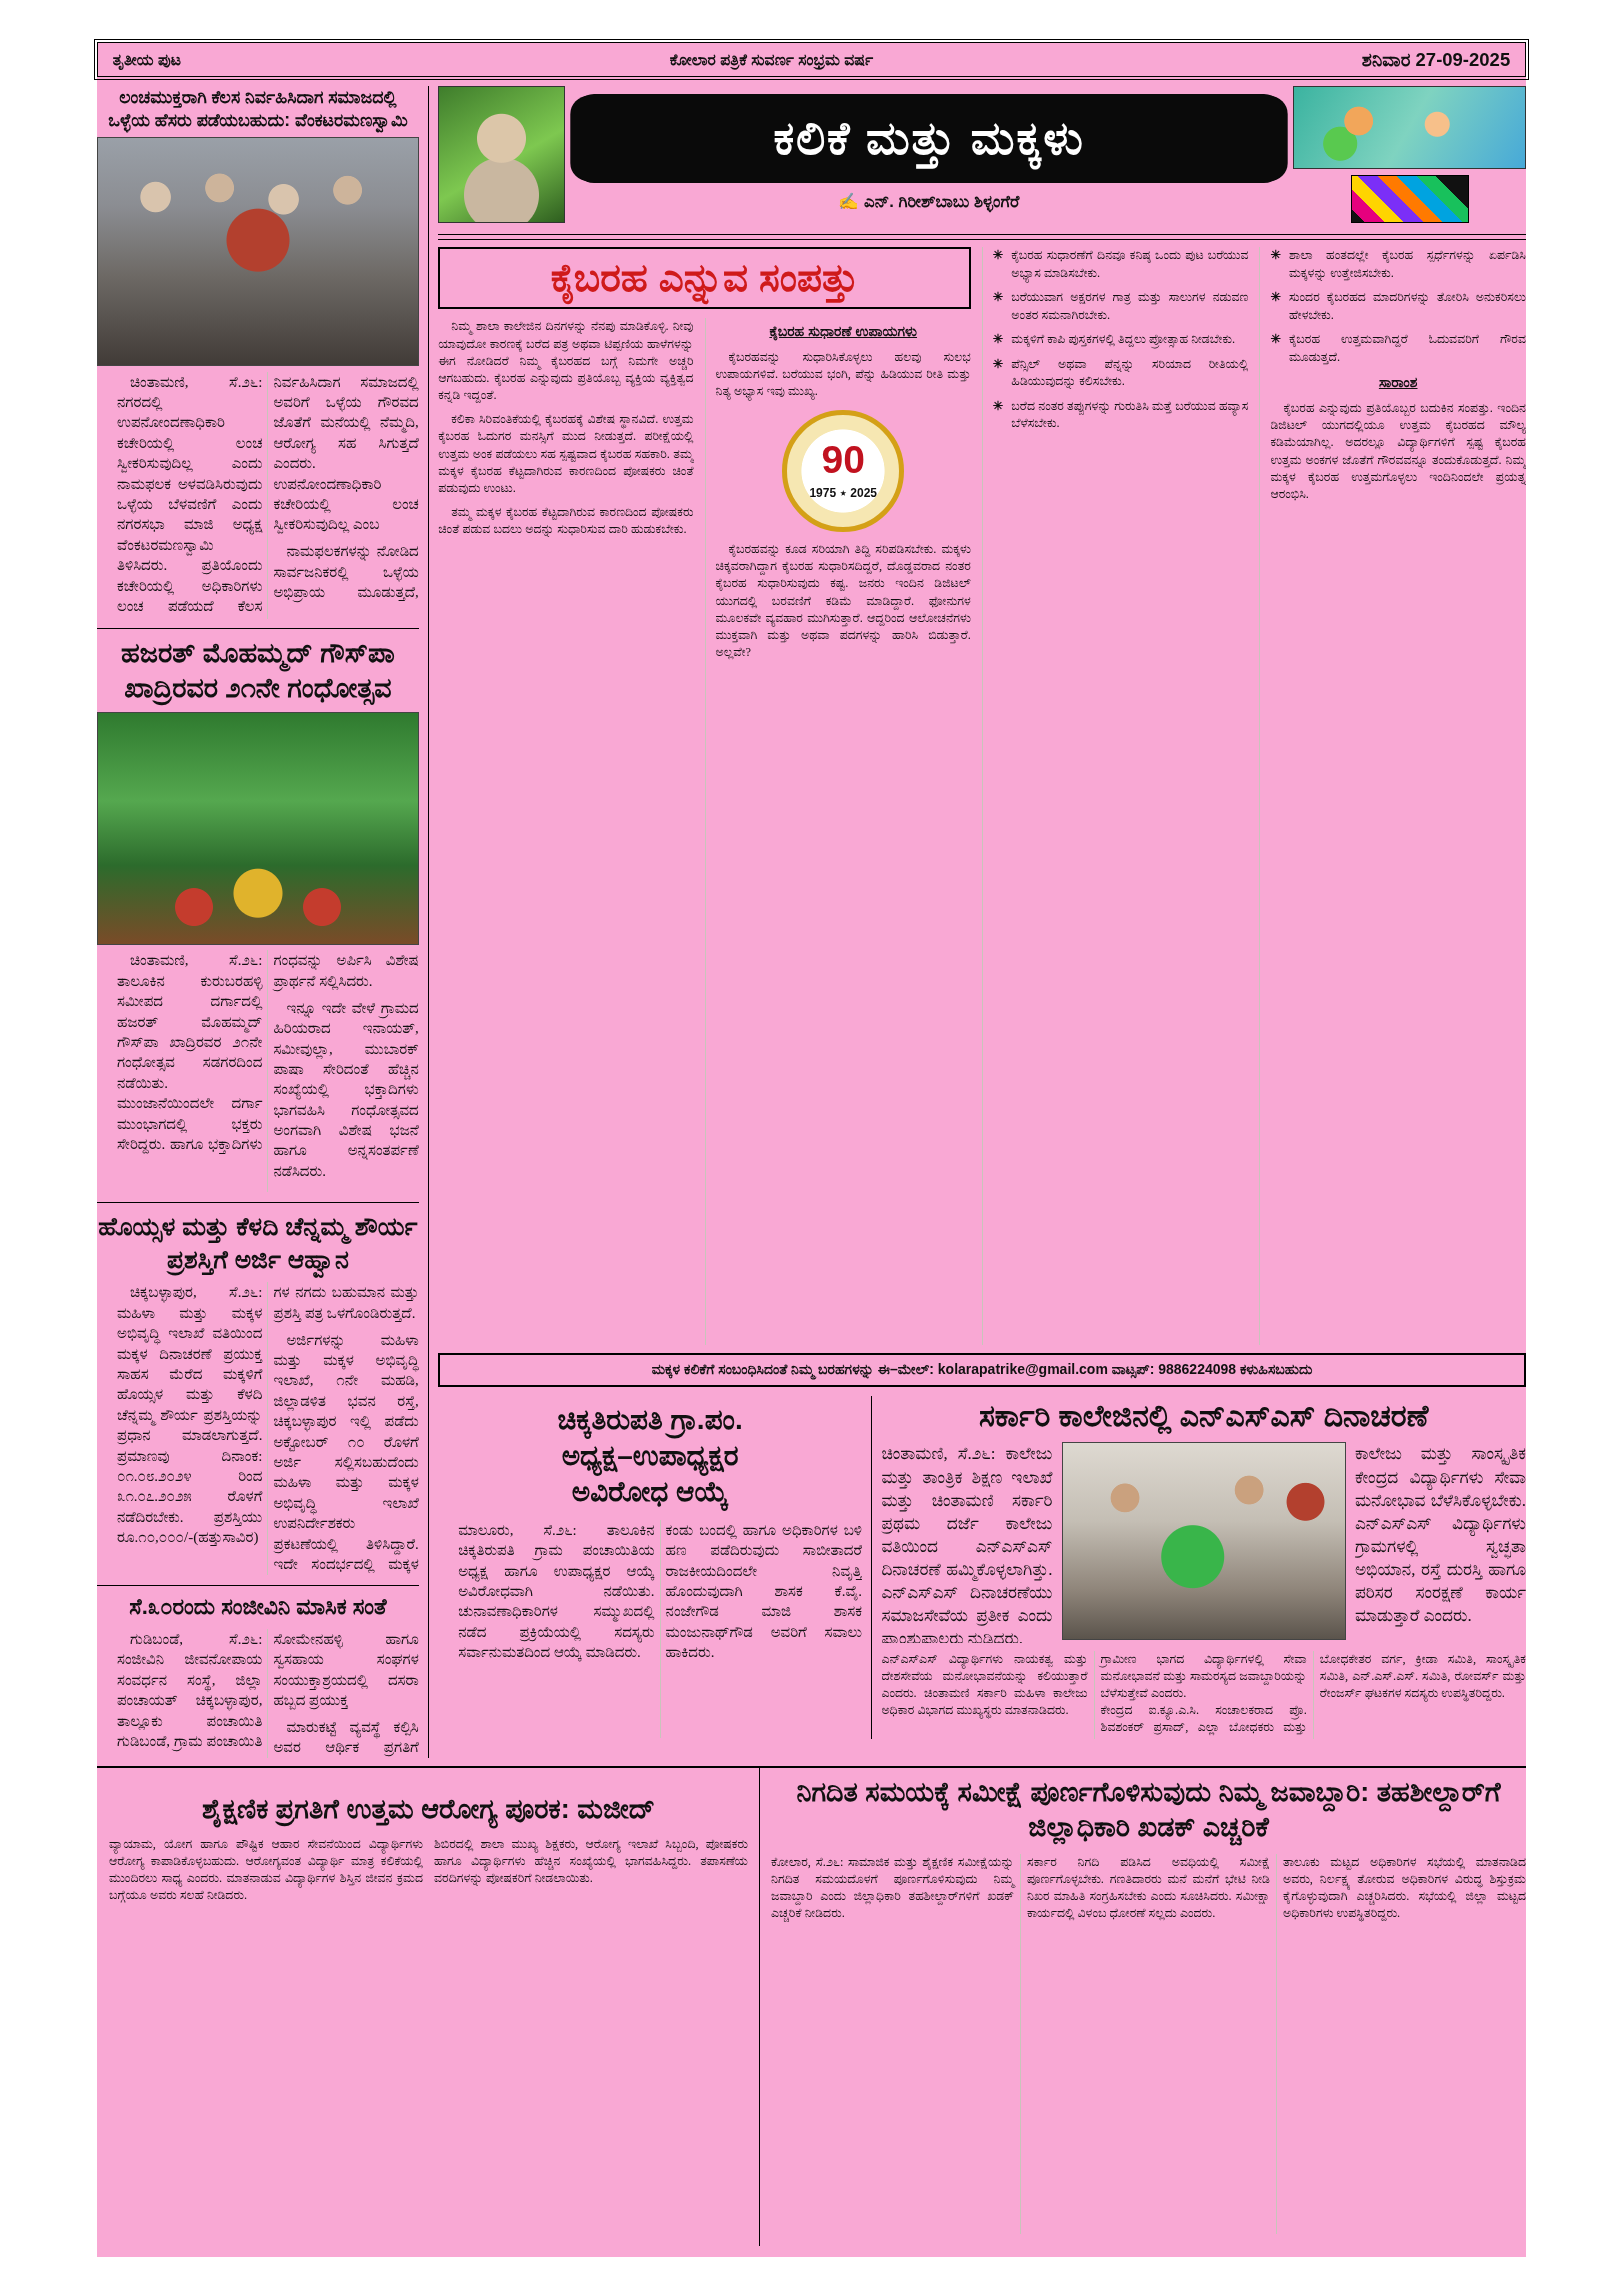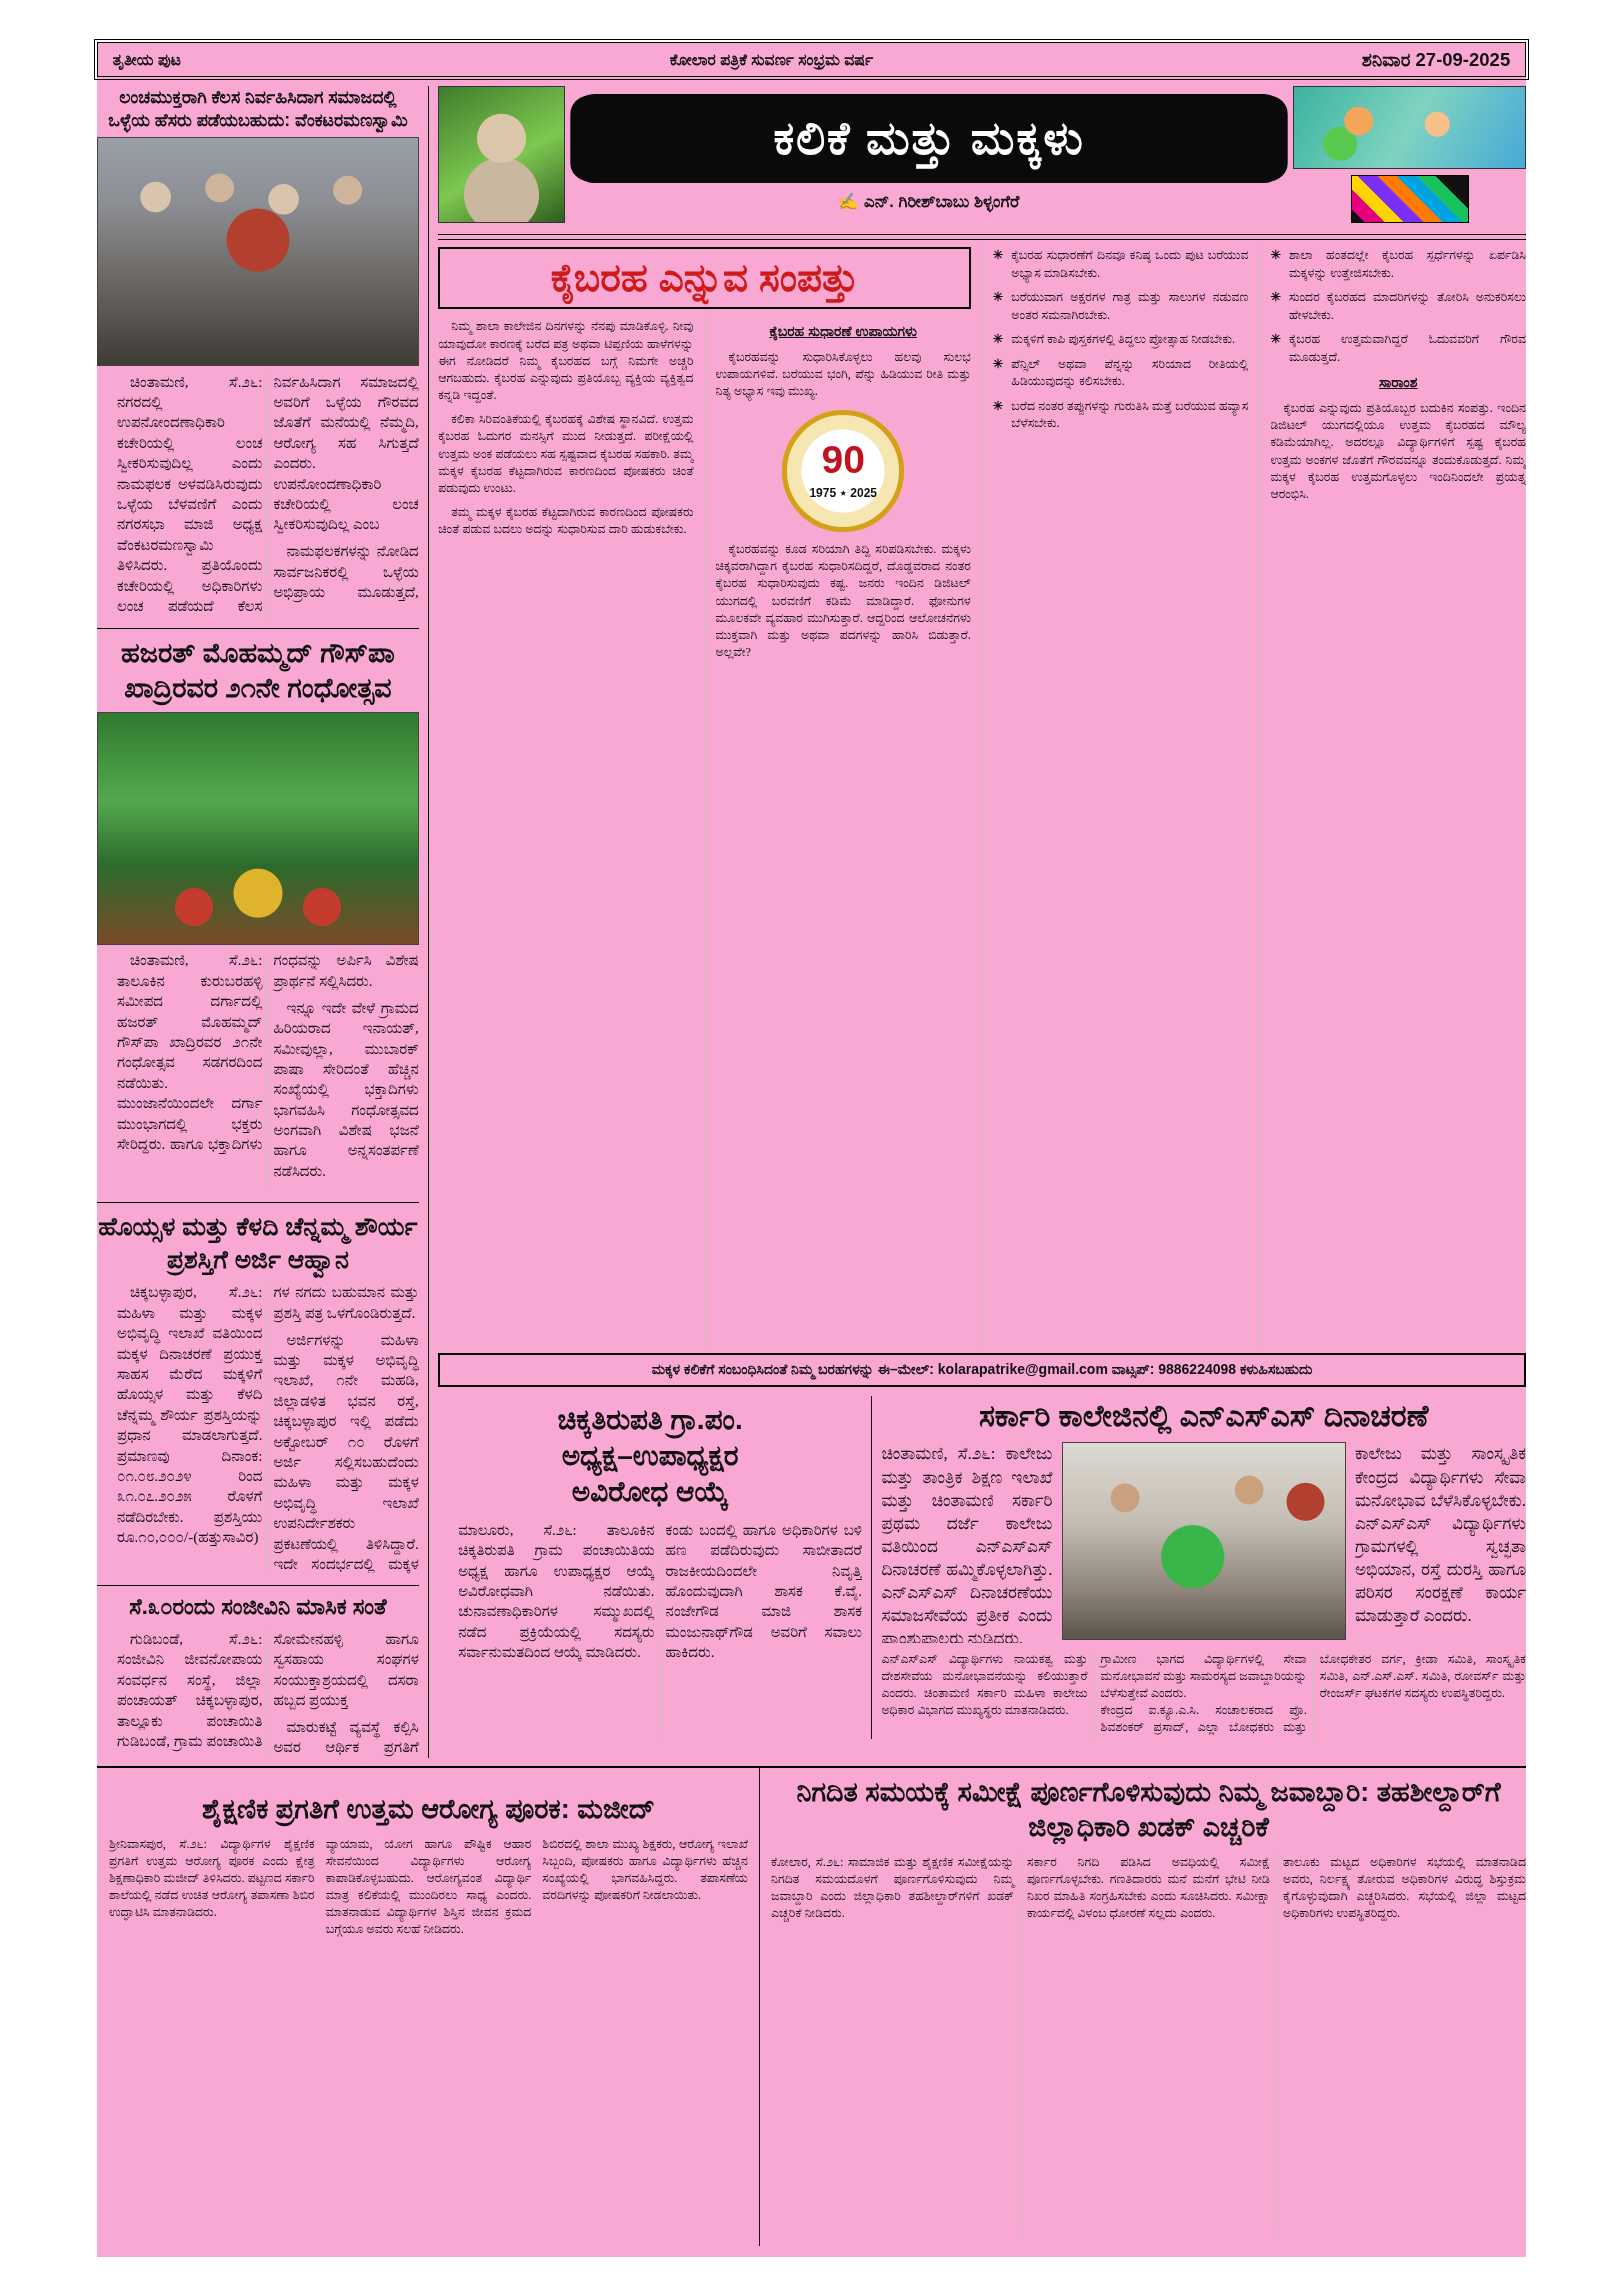--- a/index.html
+++ b/index.html
@@ -305,23 +305,20 @@
       </div>
 
     </div>
   </div>
 
   <div class="bottomband">
     <div class="bl">
       <div class="hl" style="font-size:27px;">ಶೈಕ್ಷಣಿಕ ಪ್ರಗತಿಗೆ ಉತ್ತಮ ಆರೋಗ್ಯ ಪೂರಕ: ಮಜೀದ್</div>
       <div class="blrow">
         <div class="c">
-            <p>ಶ್ರೀನಿವಾಸಪುರ, ಸೆ.೨೬: ವಿದ್ಯಾರ್ಥಿಗಳ ಶೈಕ್ಷಣಿಕ ಪ್ರಗತಿಗೆ ಉತ್ತಮ ಆರೋಗ್ಯ ಪೂರಕ ಎಂದು ಕ್ಷೇತ್ರ ಶಿಕ್ಷಣಾಧಿಕಾರಿ ಮಜೀದ್ ತಿಳಿಸಿದರು. ಪಟ್ಟಣದ ಸರ್ಕಾರಿ ಶಾಲೆಯಲ್ಲಿ ನಡೆದ ಉಚಿತ ಆರೋಗ್ಯ ತಪಾಸಣಾ ಶಿಬಿರ ಉದ್ಘಾಟಿಸಿ ಮಾತನಾಡಿದರು.</p>
-          </div>
-        <div class="c">
             <p>ವ್ಯಾಯಾಮ, ಯೋಗ ಹಾಗೂ ಪೌಷ್ಟಿಕ ಆಹಾರ ಸೇವನೆಯಿಂದ ವಿದ್ಯಾರ್ಥಿಗಳು ಆರೋಗ್ಯ ಕಾಪಾಡಿಕೊಳ್ಳಬಹುದು. ಆರೋಗ್ಯವಂತ ವಿದ್ಯಾರ್ಥಿ ಮಾತ್ರ ಕಲಿಕೆಯಲ್ಲಿ ಮುಂದಿರಲು ಸಾಧ್ಯ ಎಂದರು. ಮಾತನಾಡುವ ವಿದ್ಯಾರ್ಥಿಗಳ ಶಿಸ್ತಿನ ಜೀವನ ಕ್ರಮದ ಬಗ್ಗೆಯೂ ಅವರು ಸಲಹೆ ನೀಡಿದರು.</p>
           </div>
         <div class="c">
             <p>ಶಿಬಿರದಲ್ಲಿ ಶಾಲಾ ಮುಖ್ಯ ಶಿಕ್ಷಕರು, ಆರೋಗ್ಯ ಇಲಾಖೆ ಸಿಬ್ಬಂದಿ, ಪೋಷಕರು ಹಾಗೂ ವಿದ್ಯಾರ್ಥಿಗಳು ಹೆಚ್ಚಿನ ಸಂಖ್ಯೆಯಲ್ಲಿ ಭಾಗವಹಿಸಿದ್ದರು. ತಪಾಸಣೆಯ ವರದಿಗಳನ್ನು ಪೋಷಕರಿಗೆ ನೀಡಲಾಯಿತು.</p>
           </div>
       </div>
     </div>
 
     <div class="br">
       <div class="hl" style="font-size:27px;">ನಿಗದಿತ ಸಮಯಕ್ಕೆ ಸಮೀಕ್ಷೆ ಪೂರ್ಣಗೊಳಿಸುವುದು ನಿಮ್ಮ ಜವಾಬ್ದಾರಿ: ತಹಶೀಲ್ದಾರ್‌ಗೆ ಜಿಲ್ಲಾಧಿಕಾರಿ ಖಡಕ್ ಎಚ್ಚರಿಕೆ</div>

